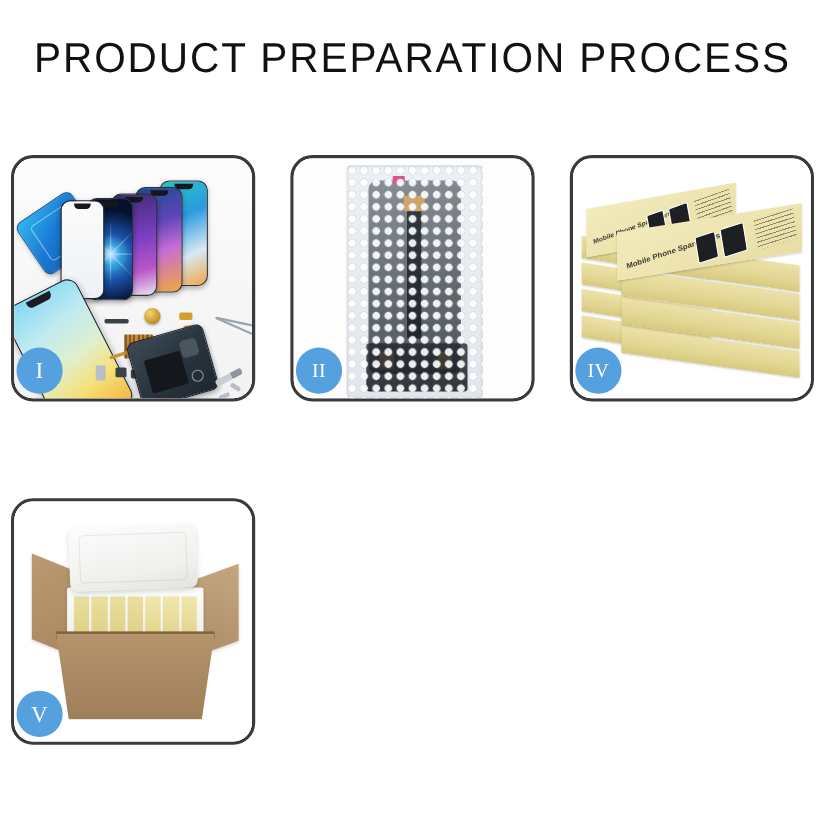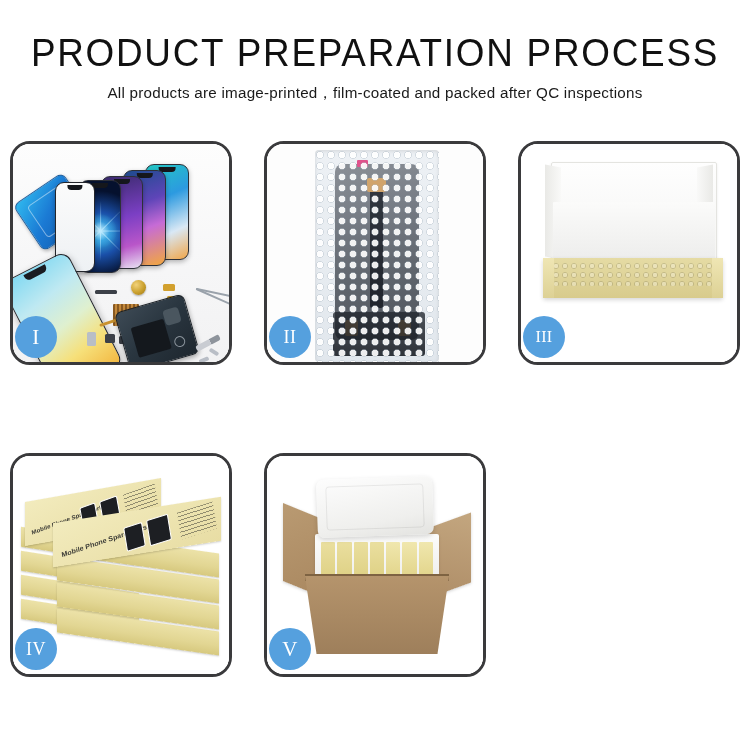--- a/index.html
+++ b/index.html
@@ -408,21 +408,20 @@
     background: rgba(140,114,80,.45);
   }
 </style>
 </head>
 <body>
 
 <div id="page">
 
   <div class="header">
     <div class="title">PRODUCT PREPARATION PROCESS</div>
-    <div class="subtitle">All products are image-printed，film-coated and packed after QC inspections</div>
   </div>
 
   <div class="grid">
 
     <div class="panel">
       <div class="panel-inner">
         <div class="scene-1">
 
           <div class="ph-tilt">
             <div class="face"></div>
@@ -497,36 +496,20 @@
             <div class="connector" style="right:28px; bottom:26px;"></div>
             <div class="darkbottom"></div>
             <div class="pinkmark"></div>
             <div class="bubbles"></div>
           </div>
         </div>
       </div>
       <div class="badge wide">II</div>
     </div>
 
-    <div class="panel">
-      <div class="panel-inner">
-        <div class="scene-3">
-          <div class="lid-back"></div>
-          <div class="lid-flapL"></div>
-          <div class="lid-flapR"></div>
-          <div class="foam-sheet"></div>
-          <div class="tray">
-            <div class="tray-inner"></div>
-            <div class="tray-lipL"></div>
-            <div class="tray-lipR"></div>
-          </div>
-        </div>
-      </div>
-      <div class="badge xwide">III</div>
-    </div>
 
     <div class="panel">
       <div class="panel-inner">
         <div class="scene-4">
           <div class="stack">
 
             <div class="sbox" style="left:2px;  top:62px;  width:118px; height:20px; transform:skewY(9deg);"></div>
             <div class="sbox" style="left:2px;  top:86px;  width:118px; height:20px; transform:skewY(9deg);"></div>
             <div class="sbox" style="left:2px;  top:110px; width:118px; height:20px; transform:skewY(9deg);"></div>
             <div class="sbox" style="left:2px;  top:134px; width:118px; height:20px; transform:skewY(9deg);"></div>

